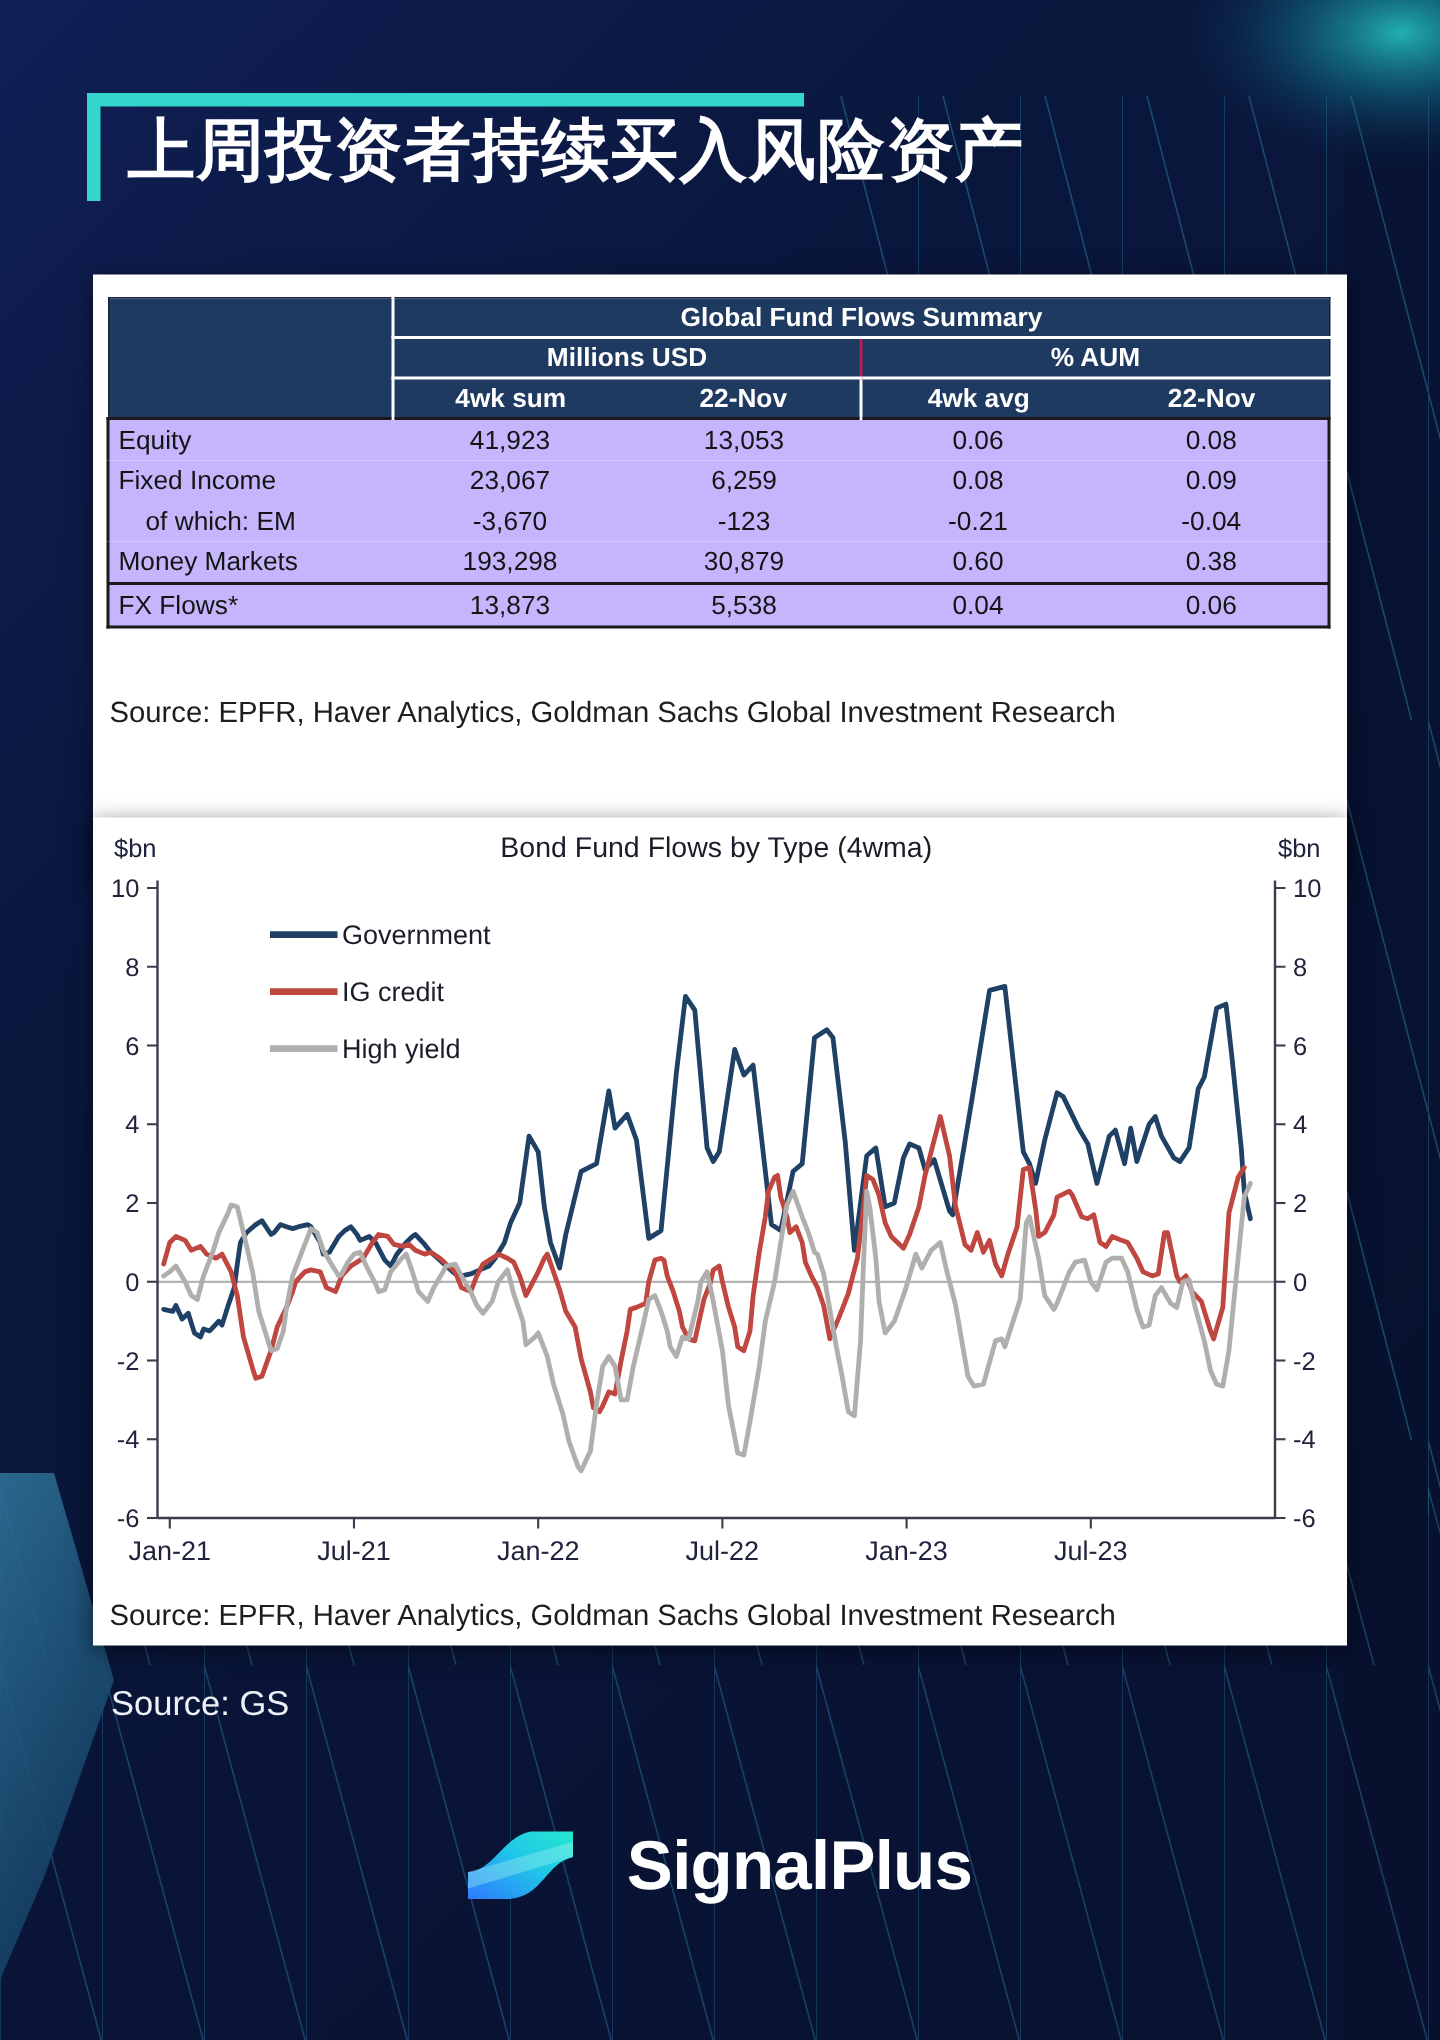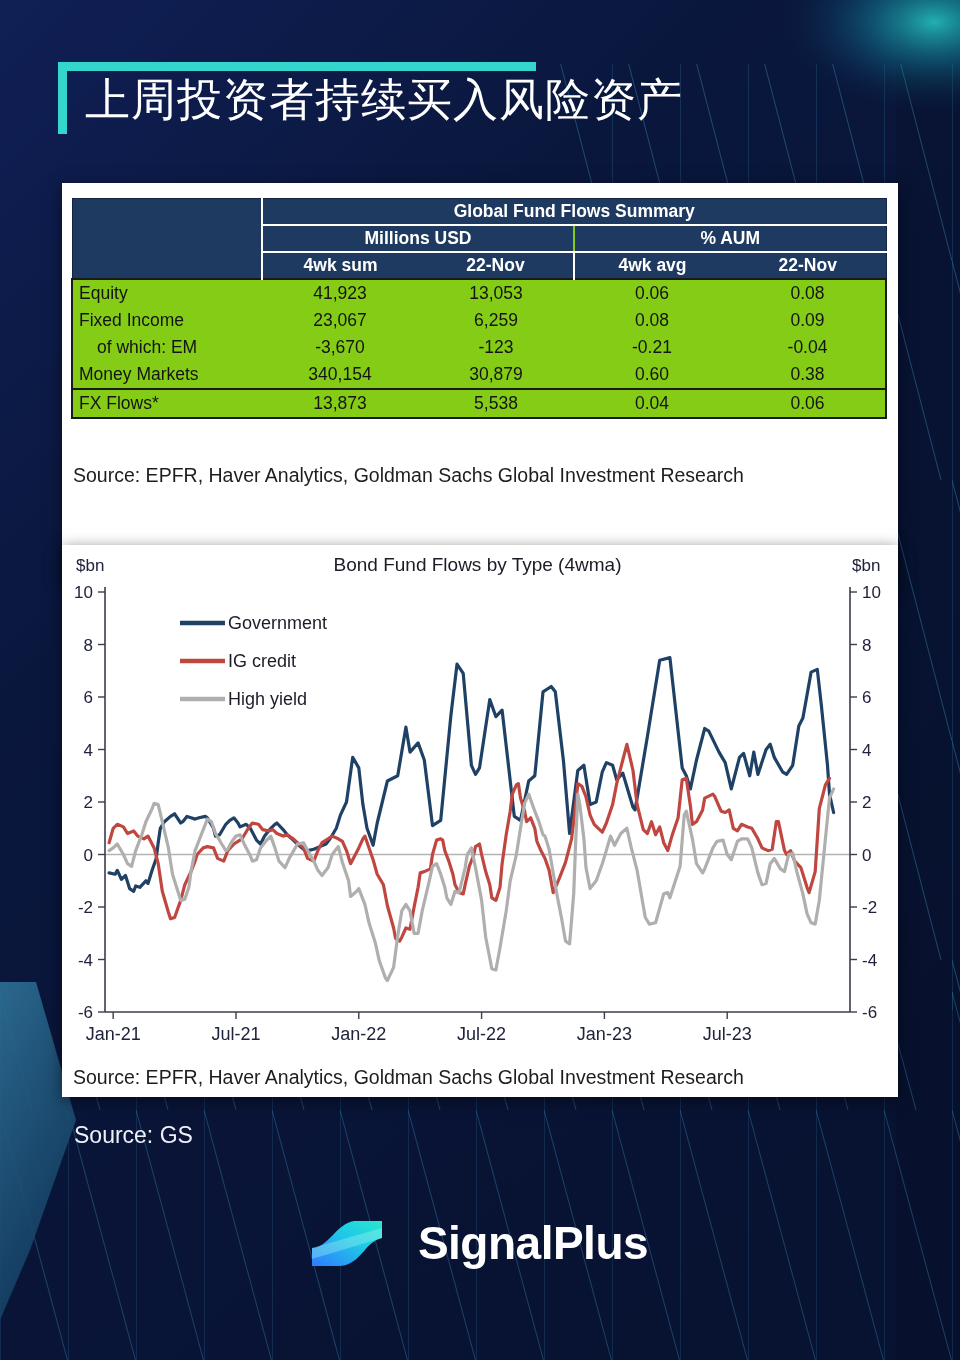--- a/index.html
+++ b/index.html
@@ -7,41 +7,41 @@
     width:960px;height:1360px;position:relative;overflow:hidden;
     background:#0a173d;
     font-family:"Liberation Sans",sans-serif;
   }
   #bg{position:absolute;inset:0;pointer-events:none}
   
   .bracket-h{position:absolute;left:58px;top:62px;width:478px;height:9px;background:var(--accent,#34d5cc)}
   .bracket-v{position:absolute;left:58px;top:62px;width:9px;height:72px;background:var(--accent,#34d5cc)}
   .page-title{
     position:absolute;left:85px;top:70px;margin:0;
-    color:#ffffff;font-size:45px;font-weight:400;letter-spacing:1px;white-space:nowrap;
+    color:#ffffff;font-size:45px;font-weight:700;letter-spacing:1px;white-space:nowrap;
   }
   
   .card{position:absolute;left:62px;width:836px;background:#ffffff;box-shadow:0 3px 14px rgba(0,0,0,.5)}
   .table-card{top:183px;height:402px}
   .chart-card{top:545px;height:552px}
   
   table.fund{border-collapse:collapse;table-layout:fixed;width:816px;margin:15px 0 0 9px;border:1.5px solid #16233f}
   table.fund col.c0{width:190px}
   table.fund col.cv{width:156px}
   table.fund th{
     background:var(--th-bg,#1f3a60);color:#fff;font-weight:bold;font-size:17.5px;
     padding:2px 6px;text-align:center;
   }
   th.t-title{font-size:18px;border-bottom:2px solid #fff}
   th.corner{border-right:2px solid #fff}
   th.grp{border-bottom:2px solid #fff}
-  th.grp-usd{border-right:2px solid #84cc16}
+  th.grp-usd{border-right:2px solid #be185d}
   th.ch-novL{border-right:2px solid #fff}
   table.fund tbody{border:2px solid #1a1a1a}
-  table.fund td{font-size:17.5px;color:#141414;padding:3px 6px;text-align:center;background:#84cc16}
+  table.fund td{font-size:17.5px;color:#141414;padding:3px 6px;text-align:center;background:#c4b5fd}
   table.fund td.lbl{text-align:left}
   table.fund td.ind{padding-left:24px}
   table.fund tr.sep td{border-top:2px solid #1a1a1a}
   .footnote{position:absolute;left:11px;top:244px;font-size:17px;color:#3a3a3a}
   .tsource,.csource{position:absolute;left:11px;font-size:19.5px;color:#1d1d1d;font-weight:400}
   .tsource{top:281px}
   .csource{top:521px}
   
   .ylab{font:17px "Liberation Sans",sans-serif;fill:#20233c}
   .xlab{font:18px "Liberation Sans",sans-serif;fill:#20233c}
@@ -133,21 +133,21 @@
         </tr>
         <tr>
           <td class="lbl ind">of which: EM</td>
           <td>-3,670</td>
           <td>-123</td>
           <td>-0.21</td>
           <td>-0.04</td>
         </tr>
         <tr>
           <td class="lbl">Money Markets</td>
-          <td>340,154</td>
+          <td>193,298</td>
           <td>30,879</td>
           <td>0.60</td>
           <td>0.38</td>
         </tr>
         <tr class="sep">
           <td class="lbl">FX Flows*</td>
           <td>13,873</td>
           <td>5,538</td>
           <td>0.04</td>
           <td>0.06</td>

